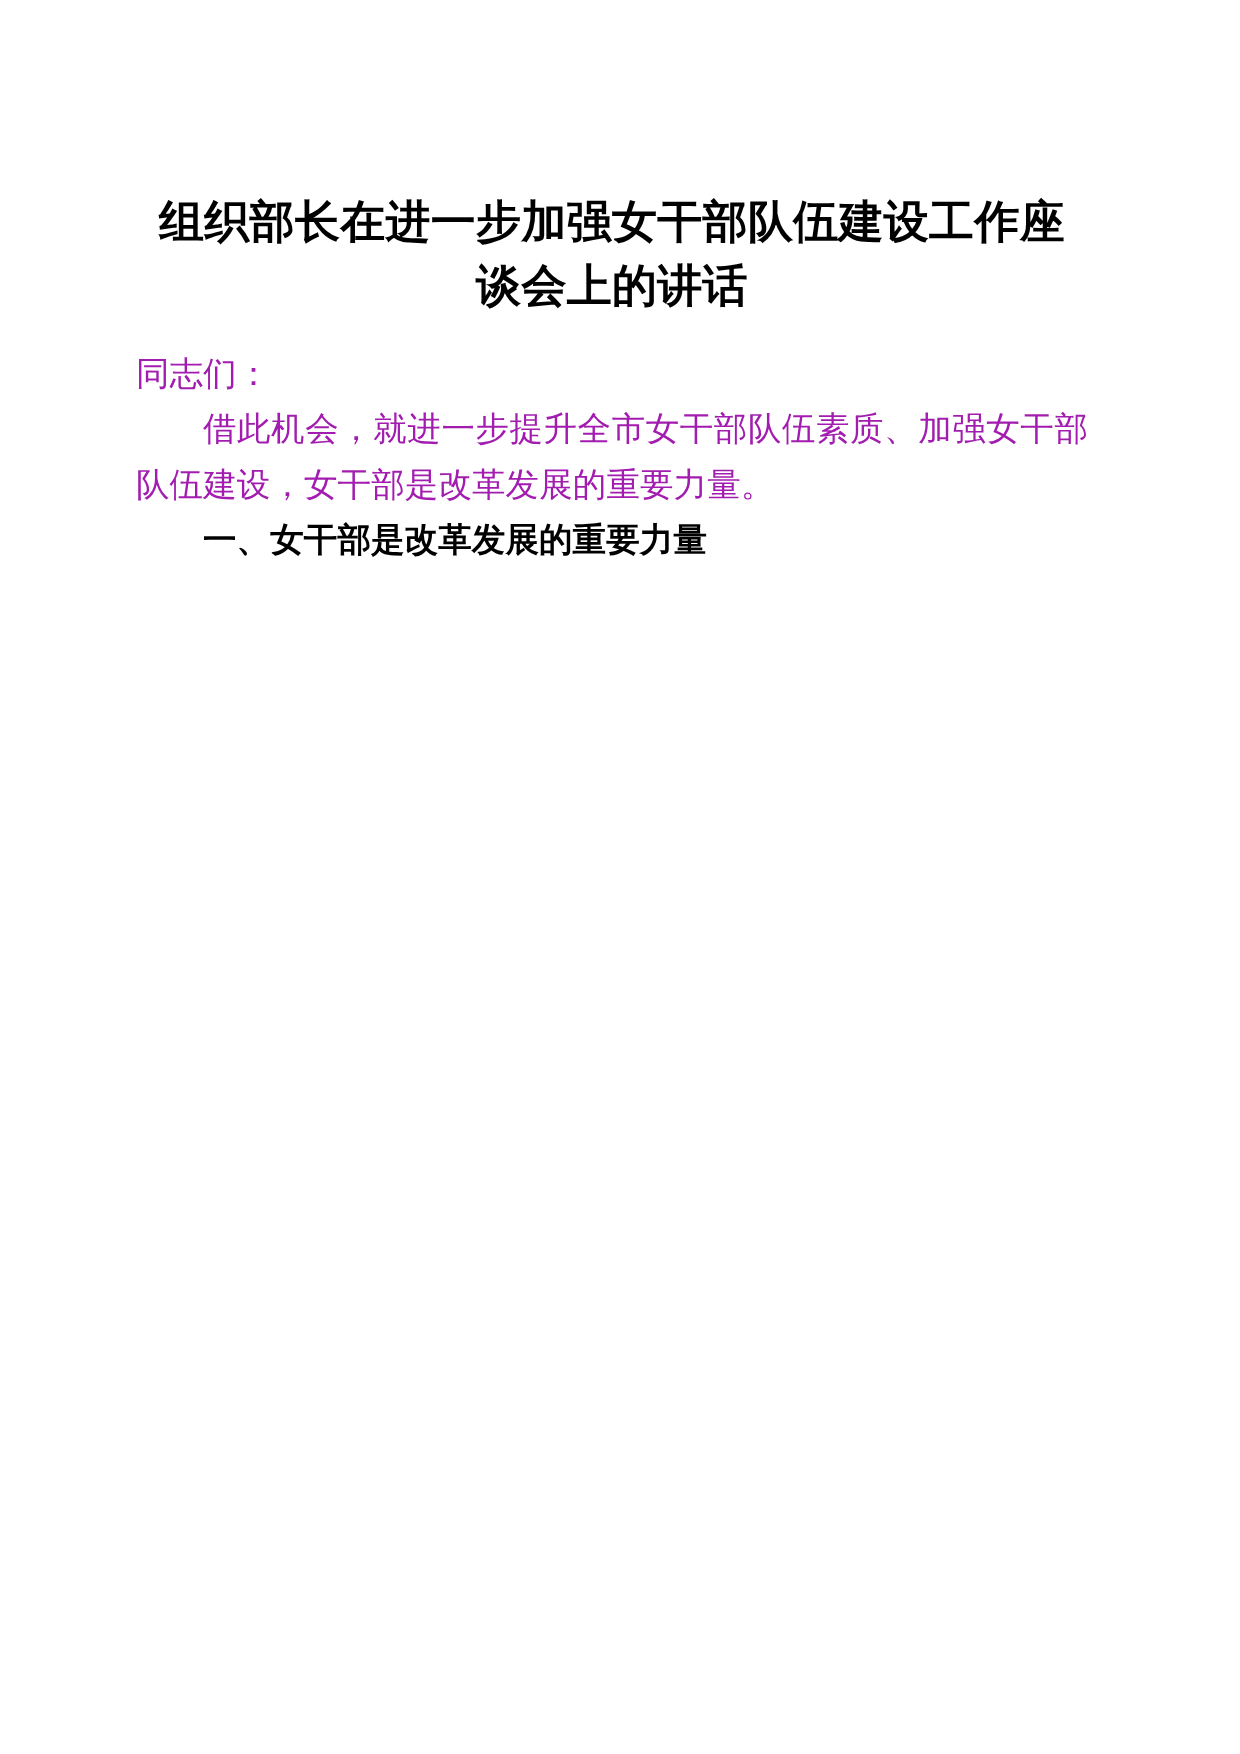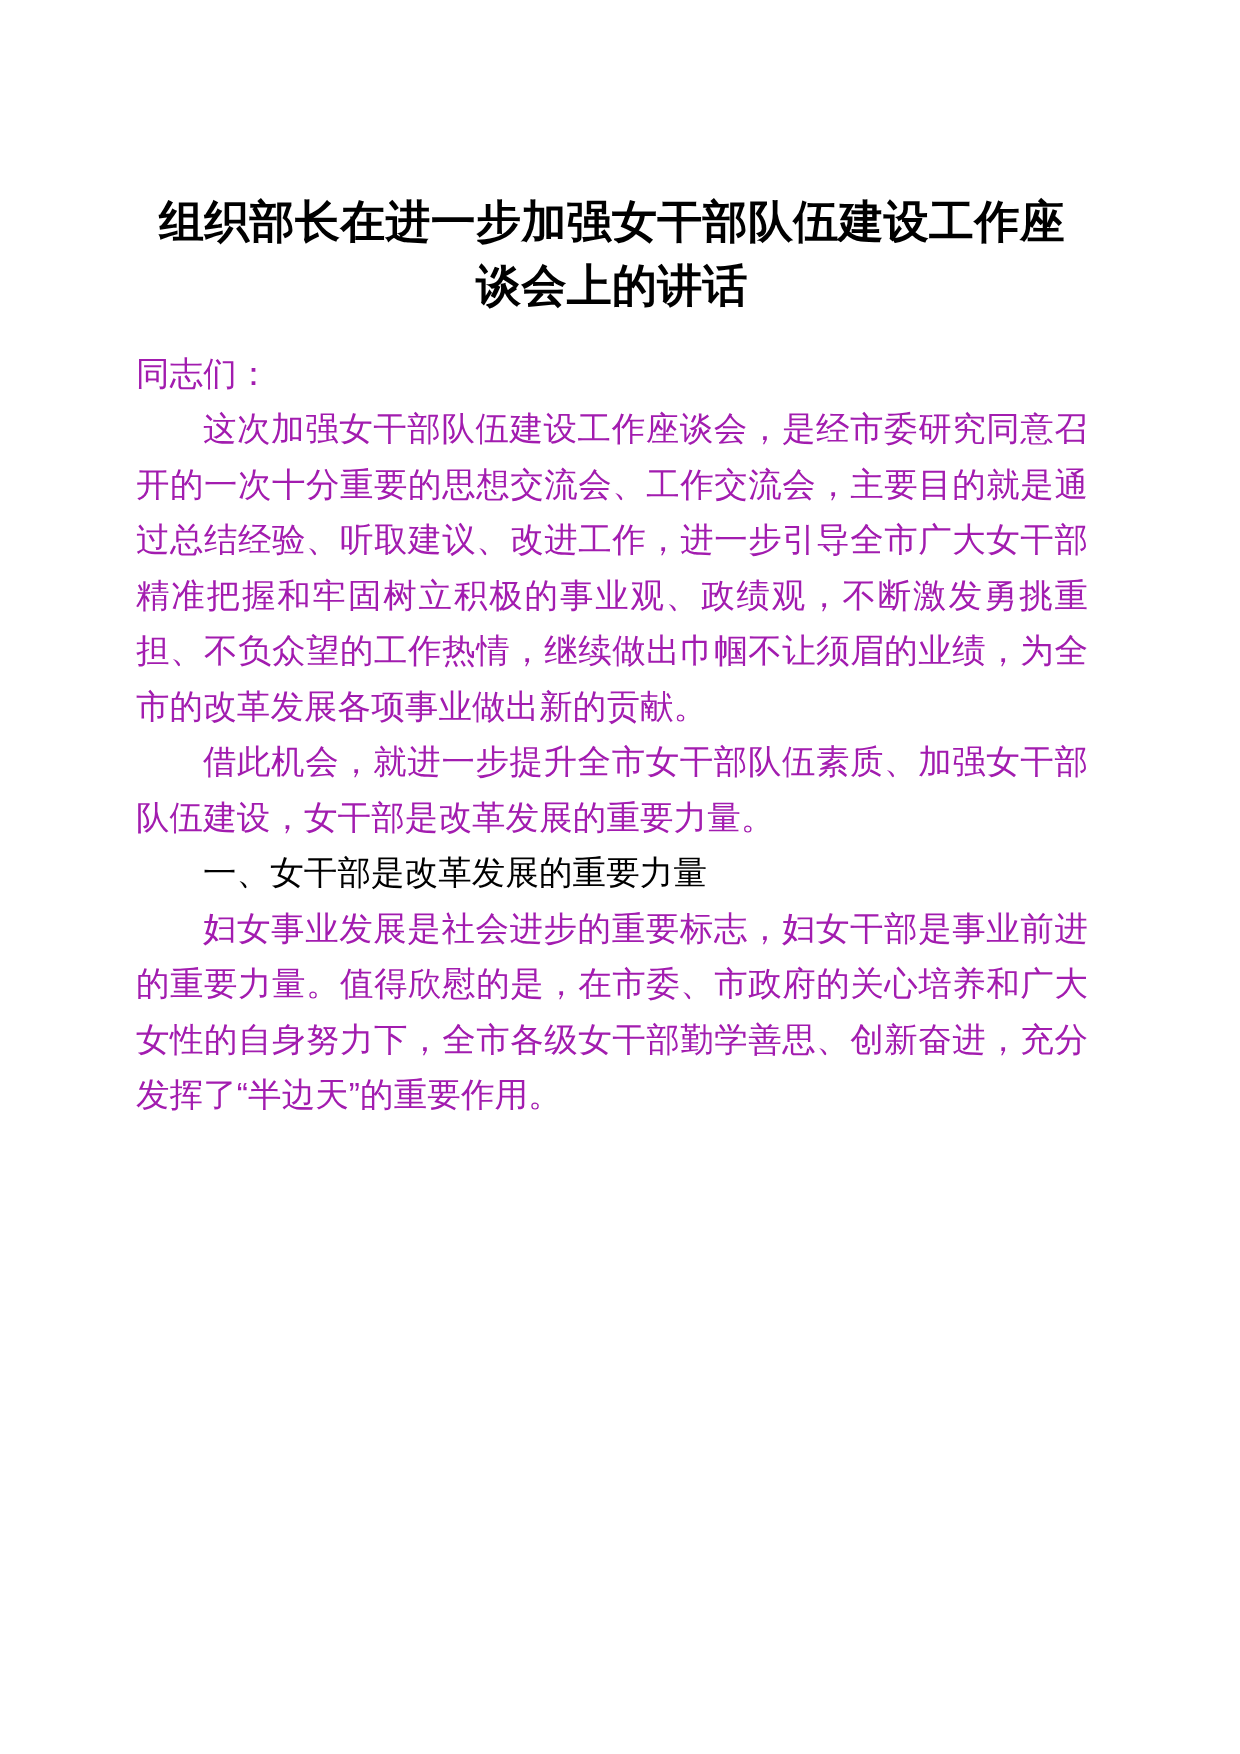--- a/index.html
+++ b/index.html
@@ -47,45 +47,43 @@
     text-align: justify;
     text-justify: inter-ideograph;
     letter-spacing: 0.1px;
     word-break: break-all;
   }
   p.indent {
     text-indent: 2em;
   }
   p.section-heading {
     font-family: "Liberation Sans", "DejaVu Sans", sans-serif;
-    font-weight: normal;
+    font-weight: bold;
     font-size: 33.5px;
     line-height: 55.5px;
     color: #000000;
     margin: 0;
     text-indent: 2em;
     letter-spacing: 0.1px;
   }
 </style>
 </head>
 <body>
 
 <div class="page">
   <div class="content">
 
     <h1 class="doc-title">组织部长在进一步加强女干部队伍建设工作座谈会上的讲话</h1>
 
     <div class="body-block">
 
       <p class="para">同志们：</p>
 
-      <p class="para indent">这次加强女干部队伍建设工作座谈会，是经市委研究同意召开的一次十分重要的思想交流会、工作交流会，主要目的就是通过总结经验、听取建议、改进工作，进一步引导全市广大女干部精准把握和牢固树立积极的事业观、政绩观，不断激发勇挑重担、不负众望的工作热情，继续做出巾帼不让须眉的业绩，为全市的改革发展各项事业做出新的贡献。</p>
 
 
       <p class="para indent">借此机会，就进一步提升全市女干部队伍素质、加强女干部队伍建设，女干部是改革发展的重要力量。</p>
 
       <p class="section-heading">一、女干部是改革发展的重要力量</p>
 
-      <p class="para indent">妇女事业发展是社会进步的重要标志，妇女干部是事业前进的重要力量。值得欣慰的是，在市委、市政府的关心培养和广大女性的自身努力下，全市各级女干部勤学善思、创新奋进，充分发挥了“半边天”的重要作用。</p>
 
     </div>
   </div>
 </div>
 
 </body></html>

